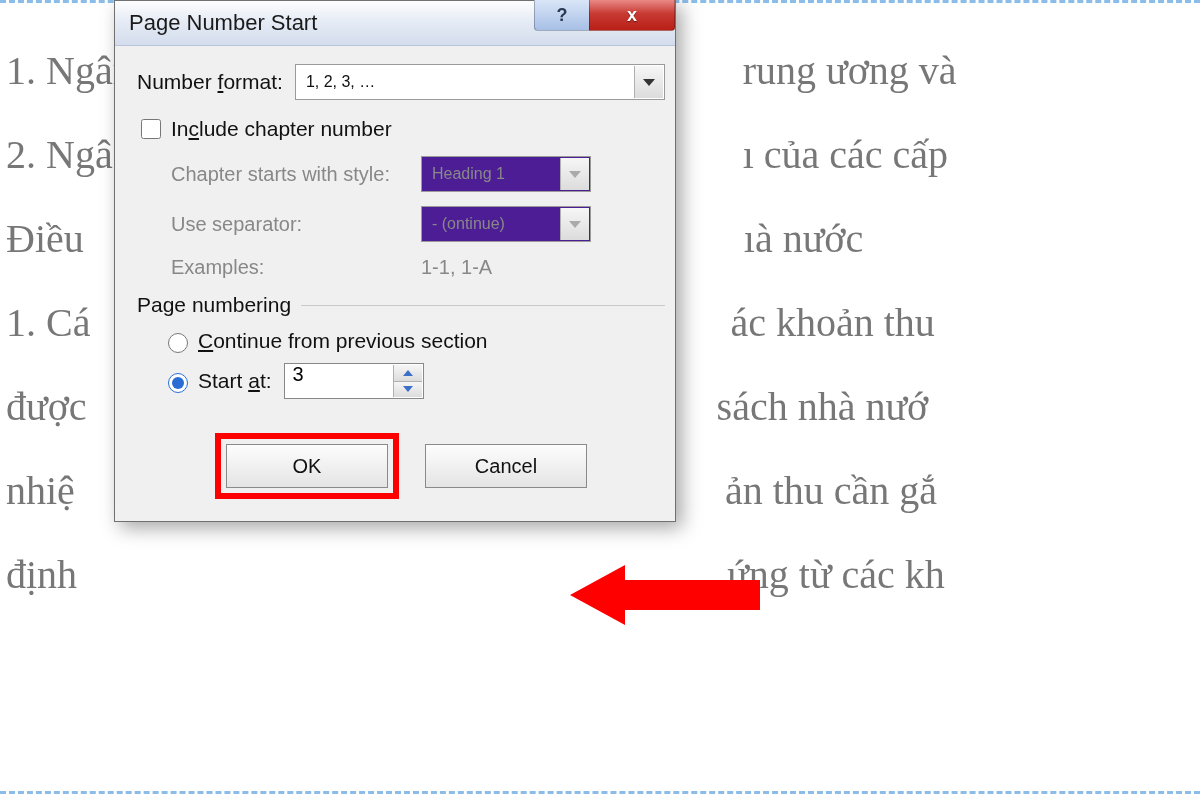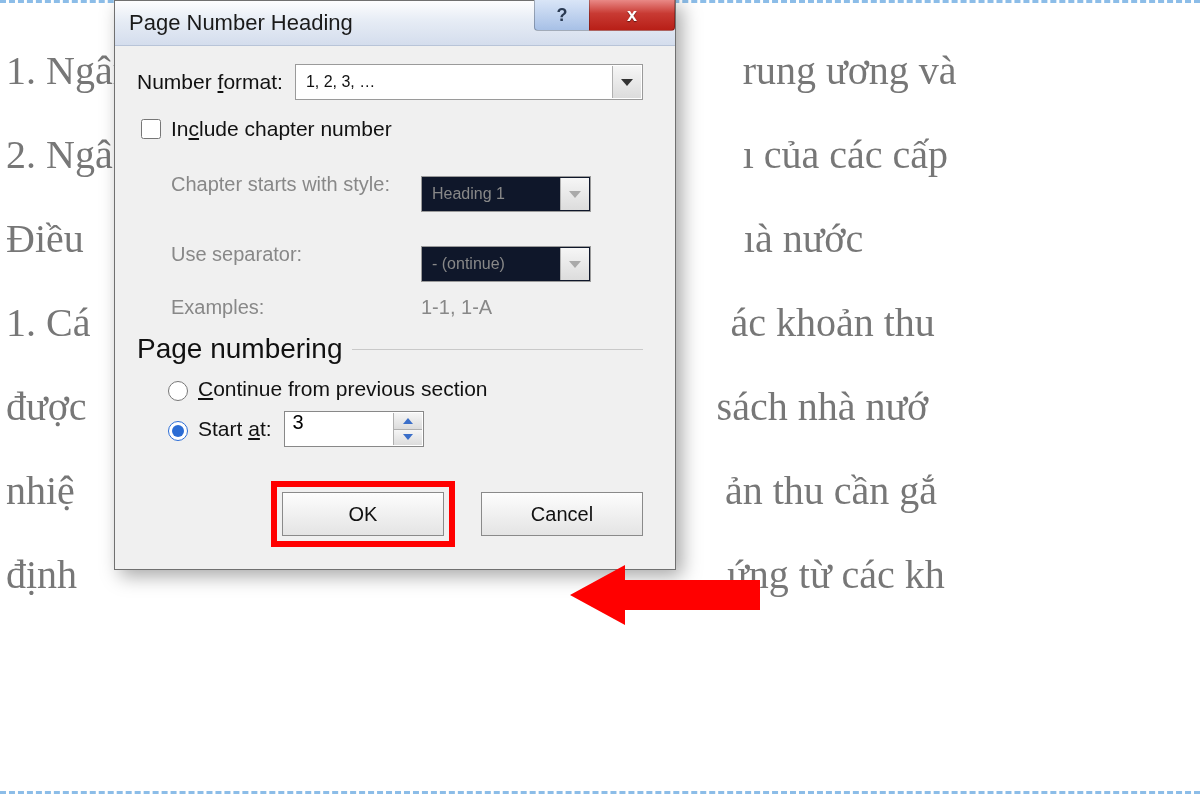--- a/index.html
+++ b/index.html
@@ -87,21 +87,21 @@
     text-shadow: none;
     border-bottom-right-radius: 0;
   }
   .win-btn.close {
     background: linear-gradient(#e98986, #c83a33 45%, #b81f17);
     border-bottom-left-radius: 0;
     width: 84px;
   }
 
   .dialog-body {
-    padding: 18px 32px 22px 22px;
+    padding: 18px 10px 22px 22px;
     font-size: 21px;
     color: #111;
   }
 
   .row {
     display: flex;
     align-items: center;
     margin-bottom: 16px;
   }
   .row label {
@@ -113,23 +113,22 @@
     align-items: center;
     height: 36px;
     border: 1px solid #9a9a9a;
     background: #fff;
     flex: 1;
     margin-left: 12px;
     position: relative;
     box-sizing: border-box;
   }
   .combo.disabled {
-    background: #0f172a;
+    background: #4c1d95;
     color: #888;
-    margin-top: 20px;
   }
   .combo span {
     padding: 0 10px;
     font-size: 16px;
   }
   .combo .arrow-btn {
     position: absolute;
     right: 1px; top: 1px; bottom: 1px;
     width: 28px;
     background: linear-gradient(#f6f6f6, #dcdcdc);
@@ -163,21 +162,21 @@
   }
   .indent .row { margin-bottom: 14px; }
   .indent .label-col { width: 250px; }
   .indent .combo { width: 170px; flex: none; margin-left: 0; }
   .indent .examples-val { margin-left: 0; }
 
   .section-header {
     display: flex;
     align-items: center;
     margin: 12px 0 12px 0;
-    font-size: 28px;
+    font-size: 21px;
     color: #111;
   }
   .section-header .line {
     flex: 1;
     height: 1px;
     background: #c9c9c9;
     margin-left: 10px;
   }
 
   .radio-row {
@@ -236,21 +235,21 @@
 
   .arrow-annot {
     position: absolute;
     left: 570px;
     top: 560px;
   }
   .arrow-annot svg { display: block; }
 
   .footer {
     display: flex;
-    justify-content: flex-end;
+    justify-content: center;
     gap: 26px;
     margin-top: 34px;
   }
   .btn {
     width: 160px;
     height: 42px;
     border: 1px solid #8a8a8a;
     background: linear-gradient(#fdfdfd, #e4e4e4);
     font-size: 20px;
     display: flex;
@@ -274,21 +273,21 @@
   <div class="line"><span>Điều</span><span style="margin-left:660px">ıà nước</span></div>
   <div class="line"><span>1. Cá</span><span style="margin-left:640px">ác khoản thu</span></div>
   <div class="line"><span>được</span><span style="margin-left:630px">sách nhà nướ</span></div>
   <div class="line"><span>nhiệ</span><span style="margin-left:650px">ản thu cần gắ</span></div>
   <div class="line"><span>định</span><span style="margin-left:650px">ứng từ các kh</span></div>
   <div class="bottom-dash"></div>
 </div>
 
 <div class="dialog">
   <div class="titlebar">
-    <span class="title">Page Number Heading</span>
+    <span class="title">Page Number Start</span>
     <div class="win-buttons">
       <div class="win-btn help">
           <span>?</span>
         </div>
       <div class="win-btn close">
           <span>x</span>
         </div>
     </div>
   </div>
 

